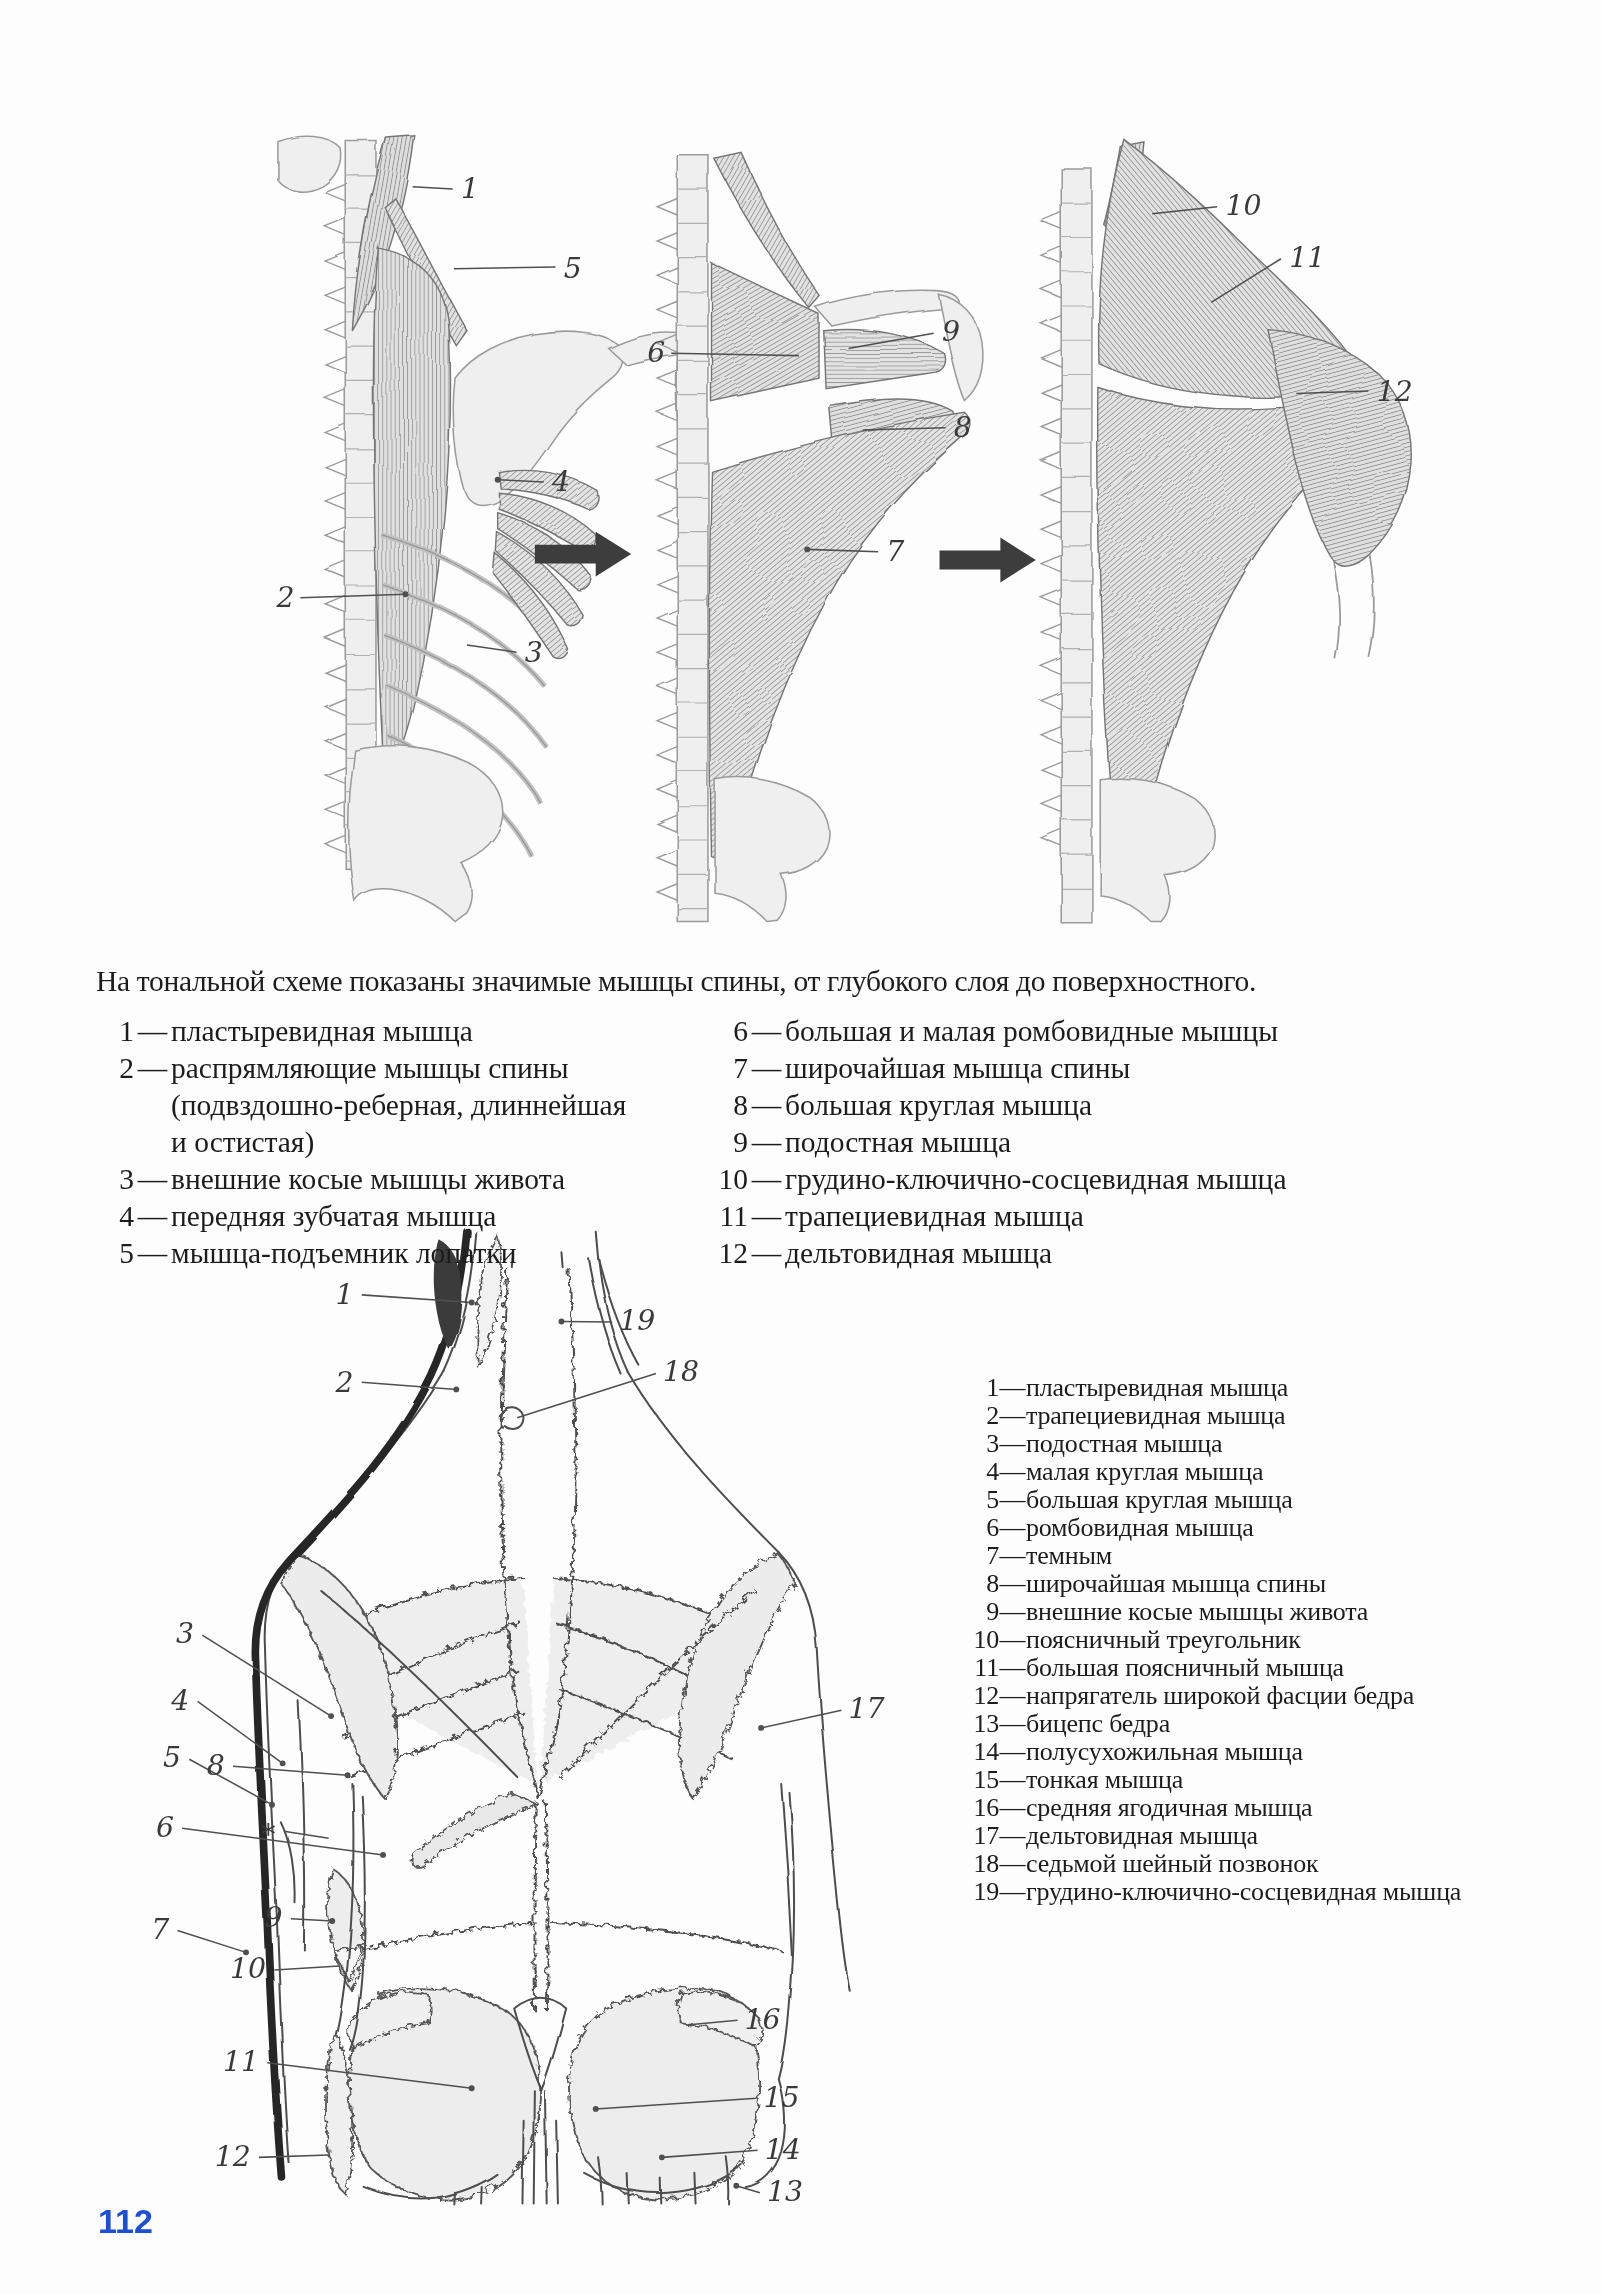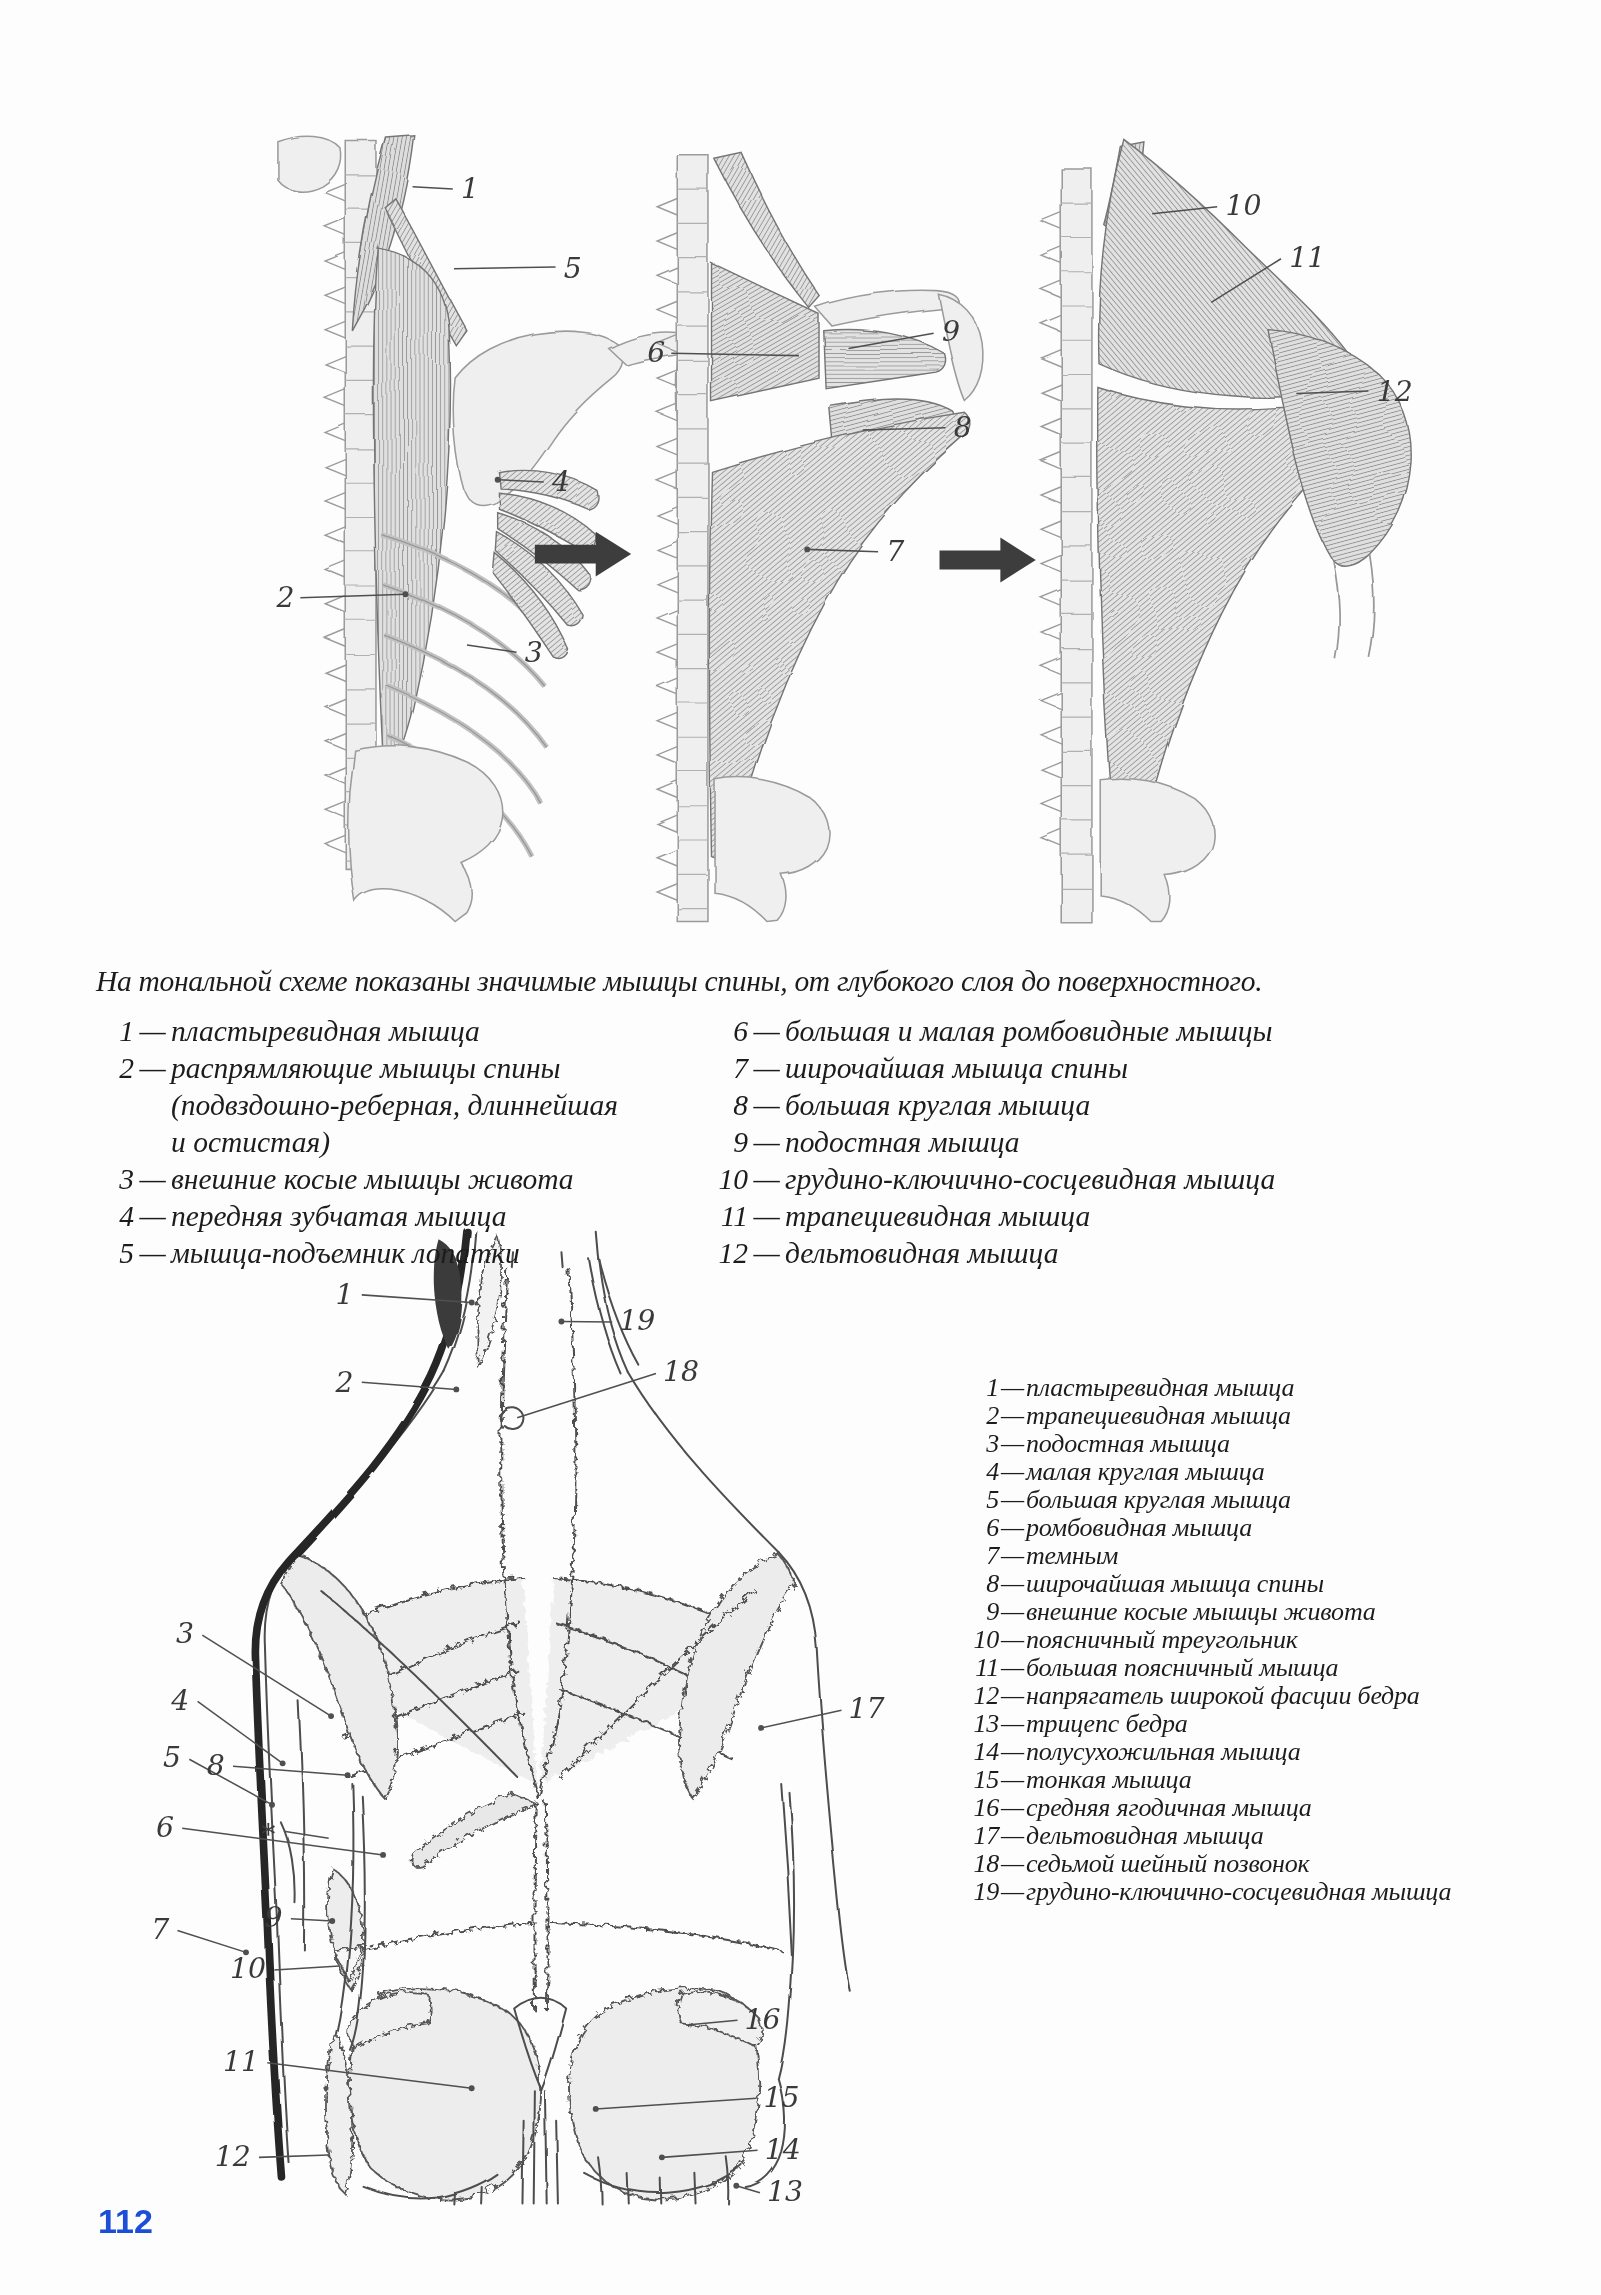--- a/index.html
+++ b/index.html
@@ -1,19 +1,19 @@
 <!DOCTYPE html>
 <html style="font-size:9.5px"><head>
 <meta charset="utf-8">
 <style>
   html,body{margin:0;padding:0;background:#ffffff}
   .page{position:relative;width:1602px;height:2295px;background:#fdfdfd;overflow:hidden;
         font-family:"Liberation Serif",serif;color:#1c1c1c}
   svg.canvas{position:absolute;left:0;top:0}
-  .tblock{position:absolute;font-style:italic;color:#1c1c1c}
+  .tblock{position:absolute;color:#1c1c1c}
   #tonal-intro{left:96px;top:964px;font-size:29.5px;line-height:35px;width:1270px;letter-spacing:-0.3px}
   #tonal-left{left:96px;top:1013px;font-size:29.5px}
   #tonal-right{left:689px;top:1013px;font-size:29.5px}
   .mrow{display:flex;height:37px;line-height:37px;white-space:nowrap}
   #tonal-left .n{width:38px;text-align:right;flex:none}
   #tonal-left .d{width:37px;text-align:center;flex:none}
   #tonal-right .n{width:59px;text-align:right;flex:none}
   #tonal-right .d{width:37px;text-align:center;flex:none}
   #dorsal-caption{left:958px;top:1374px;font-size:26px;letter-spacing:-0.2px}
   .iline{height:28px;line-height:28px;white-space:nowrap}
@@ -434,21 +434,21 @@
 
       <div class="drow">
         <span class="n">12</span>
         <span class="d">—</span>
         <span class="t">напрягатель широкой фасции бедра</span>
       </div>
 
       <div class="drow">
         <span class="n">13</span>
         <span class="d">—</span>
-        <span class="t">трицепс бедра</span>
+        <span class="t">бицепс бедра</span>
       </div>
 
       <div class="drow">
         <span class="n">14</span>
         <span class="d">—</span>
         <span class="t">полусухожильная мышца</span>
       </div>
 
       <div class="drow">
         <span class="n">15</span>

